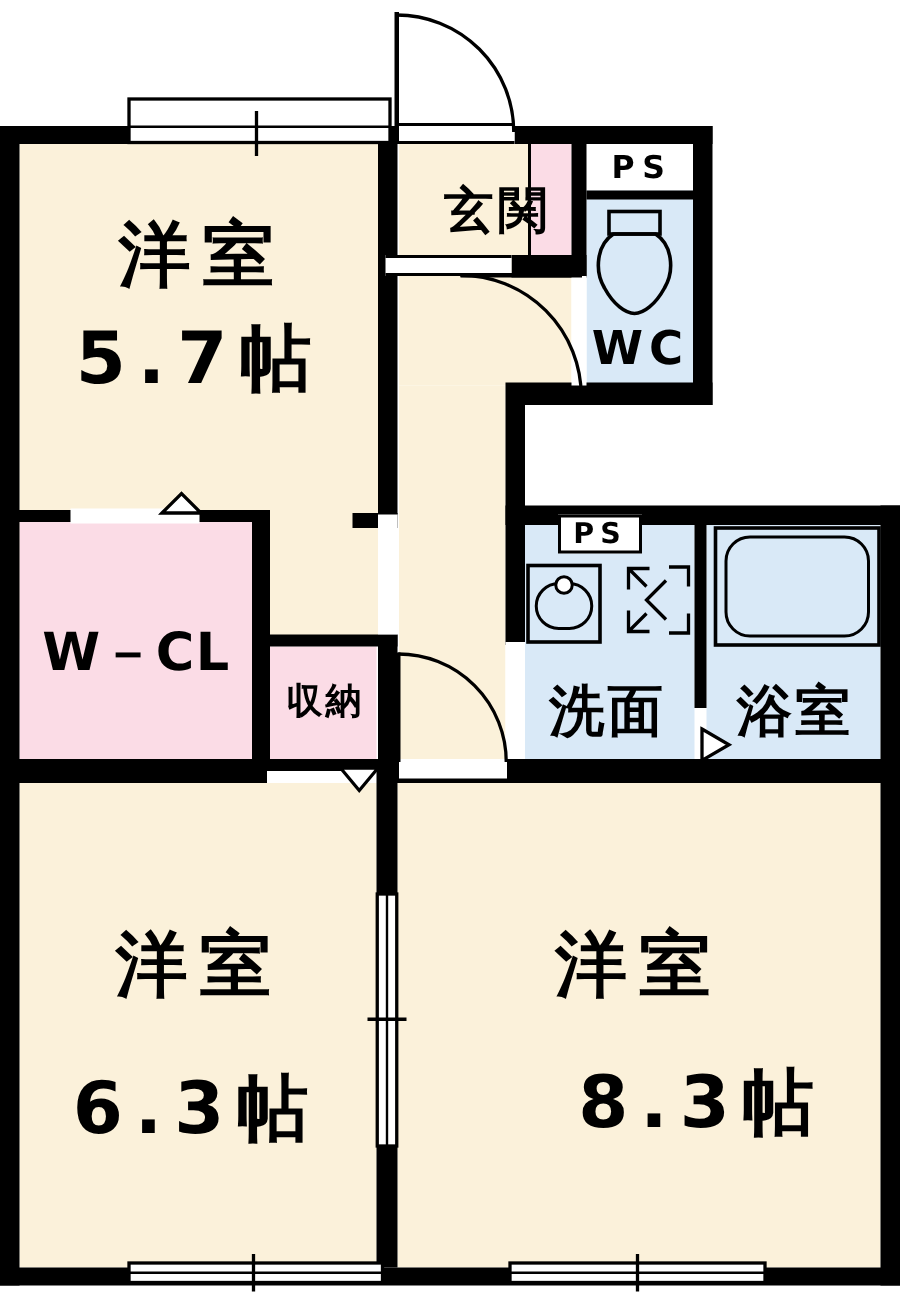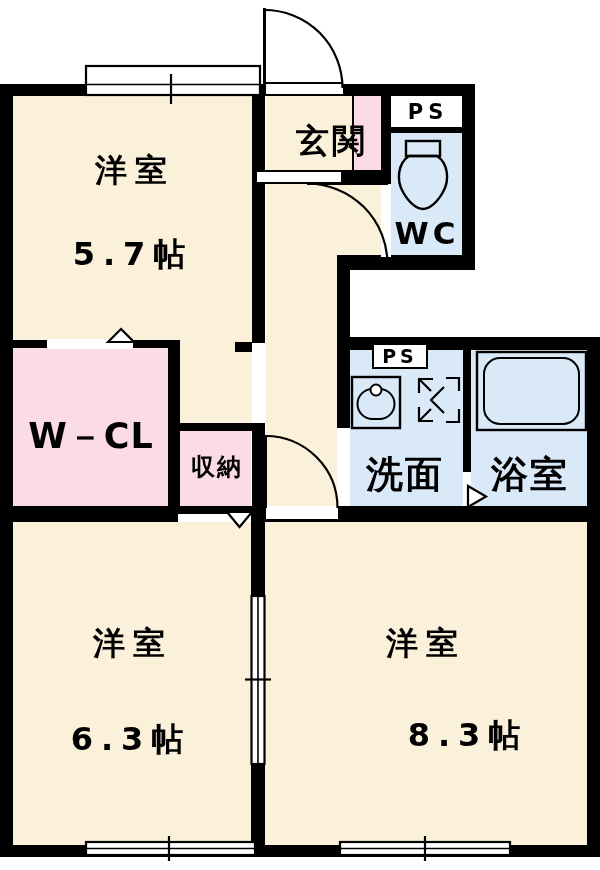--- a/index.html
+++ b/index.html
@@ -65,29 +65,29 @@
   .entry-threshold{left:266px;top:82px;width:77px;height:14px;background:#fff;
     border-top:2px solid #000;border-bottom:2px solid #000;box-sizing:border-box;z-index:22;}
   
   .ps-mid-box{left:372px;top:343px;width:56px;height:26px;background:#fff;border:2px solid #000;
     box-sizing:border-box;z-index:30;display:flex;align-items:center;justify-content:center;}
   
   #symbols{position:absolute;left:0;top:0;z-index:40;pointer-events:none;}
   
   .lbl{position:absolute;z-index:50;color:#000;font-weight:600;white-space:nowrap;
     transform:translate(-50%,-50%);line-height:1;}
-  .fs48{font-size:32px;letter-spacing:8px;}
+  .fs48{font-size:48px;letter-spacing:8px;}
   .fs37{font-size:37px;letter-spacing:2px;}
   .fs35{font-size:35px;letter-spacing:1px;}
   .fs33{font-size:33px;letter-spacing:3px;}
   .fs25{font-size:31px;letter-spacing:4px;}
   .fs24{font-size:24px;letter-spacing:2px;}
   .fs21{font-size:21px;letter-spacing:5px;}
   .fs19{font-size:19px;letter-spacing:4px;font-weight:600;}
-  .l-57a{left:135px;top:170px;} .l-57b{left:133px;top:254px;}
+  .l-57a{left:135px;top:170px;} .l-57b{left:133px;top:239px;}
   .l-genkan{left:308px;top:140px;margin-left:24px;}
   .l-ps-top{left:428px;top:112px;}
   .l-wc{left:427px;top:233px;}
   .l-wcl{left:91px;top:436px;}
   .l-shuno{left:217px;top:467px;}
   .l-senmen{left:405px;top:474px;}
   .l-bath{left:530px;top:474px;}
   .l-63a{left:133px;top:643px;} .l-63b{left:131px;top:739px;}
   .l-83a{left:426px;top:643px;} .l-83b{left:424px;top:735px;margin-left:44px;}
 </style>

